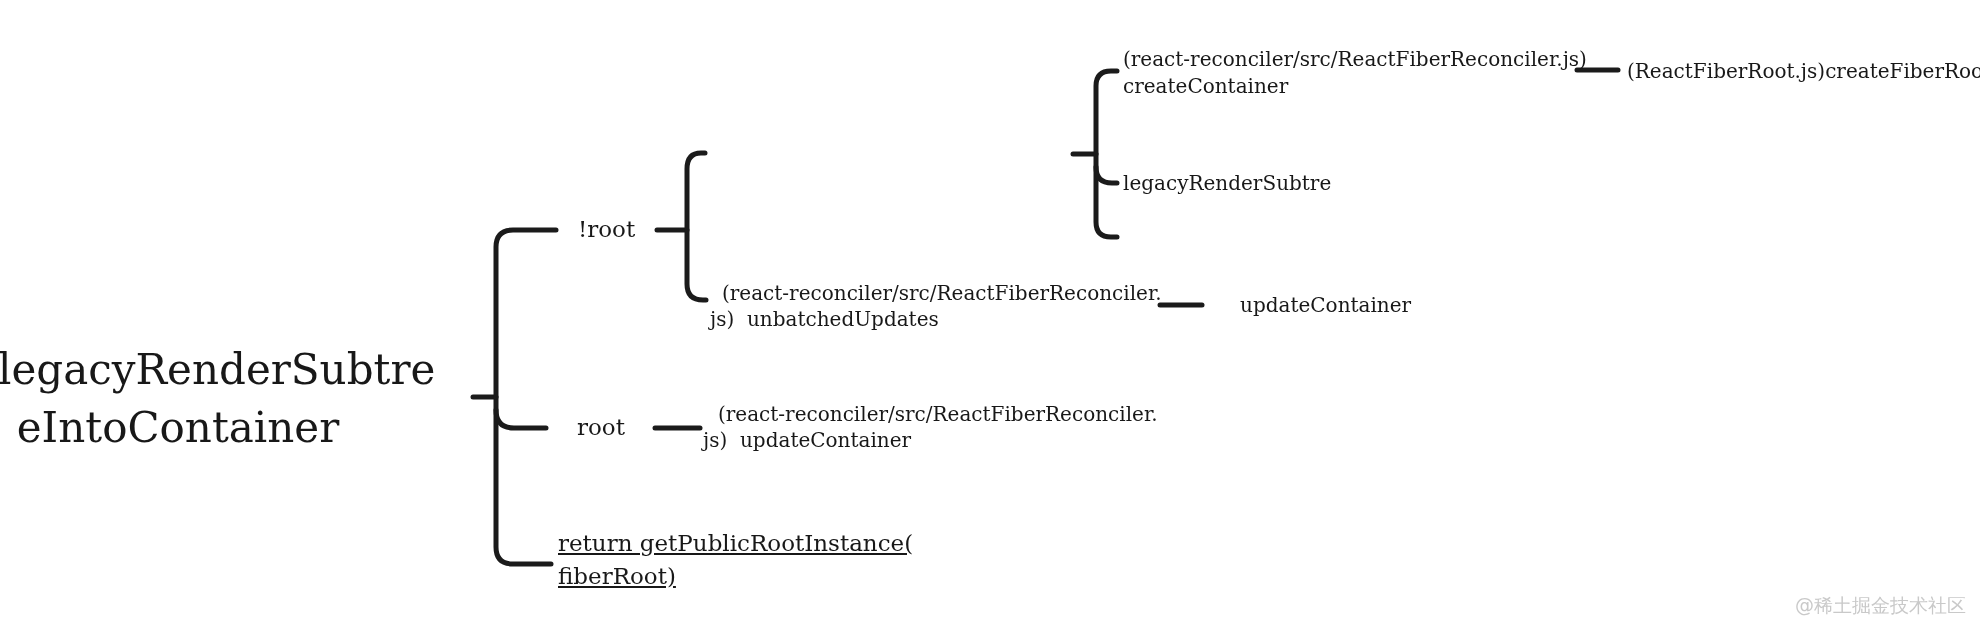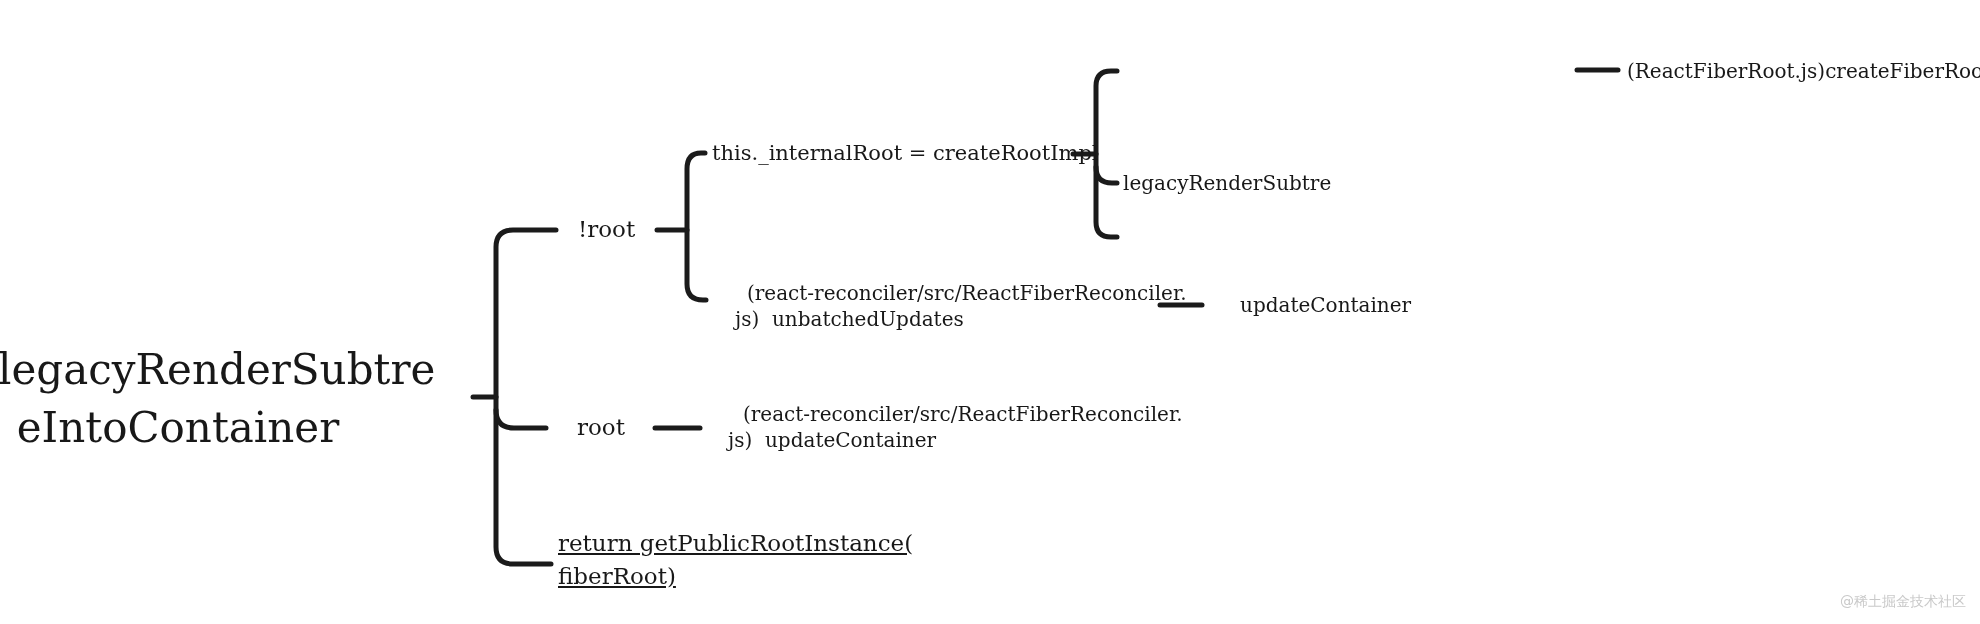--- a/index.html
+++ b/index.html
@@ -39,25 +39,25 @@
   .vcenter { transform: translateY(-50%); }
   .root-title {
     width: 360px;
     text-align: center;
     font-size: 42px;
     line-height: 58px;
   }
   .lvl1 { font-size: 23px; }
   .lvl2 { font-size: 21px; }
   .lvl3 { font-size: 20px; }
-  .two-line-sm { line-height: 26px; margin-left: 25px; }
+  .two-line-sm { line-height: 26px; }
   .watermark {
     position: absolute;
     color: var(--watermark);
-    font-size: 14px;
+    font-size: 19px;
     font-family: "DejaVu Sans", "Liberation Sans", sans-serif;
     white-space: pre;
   }
 </style>
 </head>
 <body>
 
 <div class="stage">
 
   <svg class="connector-layer" viewBox="0 0 1980 624" aria-hidden="true">
@@ -83,24 +83,25 @@
   </svg>
 
   <div class="node root-title" style="left:-2px; top:341px;">legacyRenderSubtre
 eIntoContainer</div>
 
   <div class="node lvl1 vcenter" style="left:578px; top:230px;">!root</div>
   <div class="node lvl1 vcenter" style="left:577px; top:428px;">root</div>
   <div class="node lvl1" style="left:558px; top:527px; line-height:33px;text-decoration:underline;">return getPublicRootInstance(
 fiberRoot)</div>
 
-  <div class="node lvl2 vcenter" style="left:712px; top:154px;">this._internalRoot = createRootImpl</div>
   <div class="node lvl3 two-line-sm" style="left:710px; top:280px; text-indent:12px;">(react-reconciler/src/ReactFiberReconciler.
 js)  unbatchedUpdates</div>
 
+  <div class="node lvl3" style="left:1123px; top:46px; line-height:27px;">(react-reconciler/src/ReactFiberReconciler.js)
+createContainer</div>
   <div class="node lvl3 vcenter" style="left:1123px; top:183px;">legacyRenderSubtre</div>
 
   <div class="node lvl3 vcenter" style="left:1627px; top:71px;">(ReactFiberRoot.js)createFiberRoot</div>
 
   <div class="node lvl3 vcenter" style="left:1240px; top:305px;">updateContainer</div>
 
   <div class="node lvl3 two-line-sm" style="left:703px; top:401px; text-indent:15px;">(react-reconciler/src/ReactFiberReconciler.
 js)  updateContainer</div>
 
   <div class="watermark" style="right:14px; top:593px;">@稀土掘金技术社区</div>

